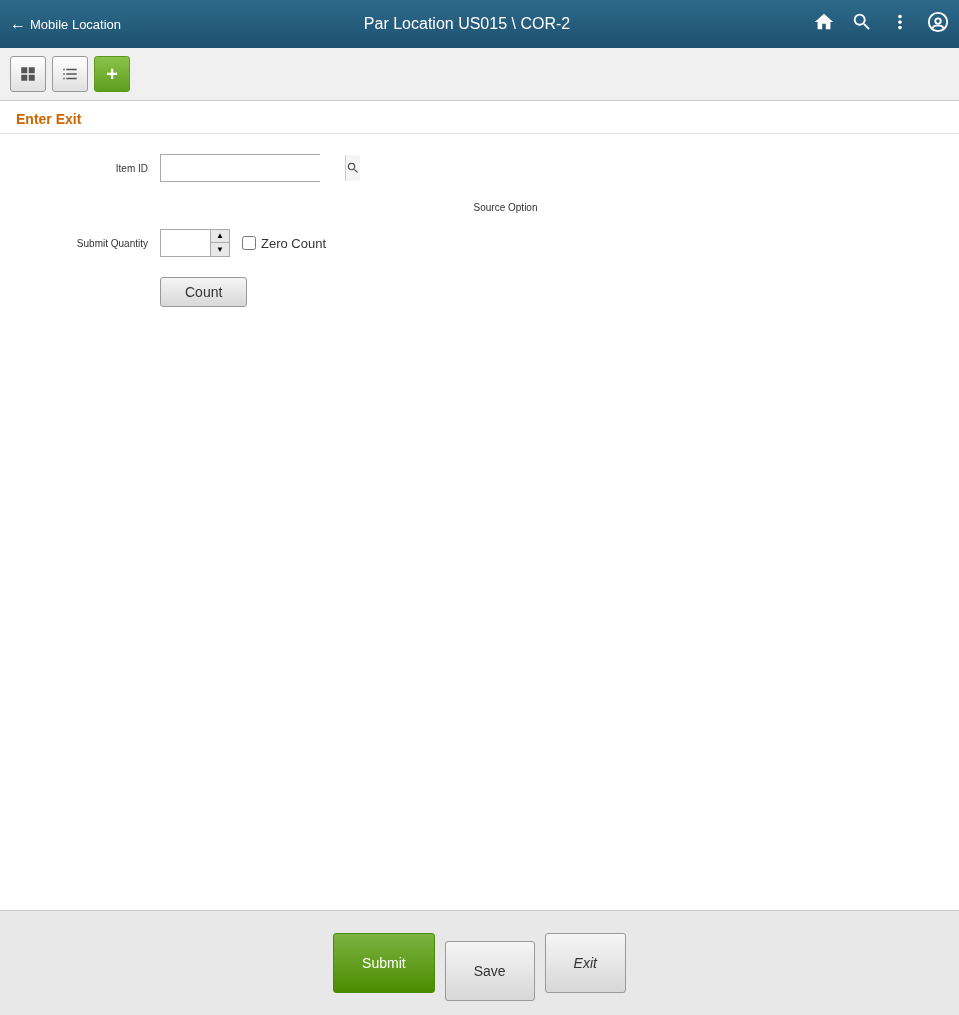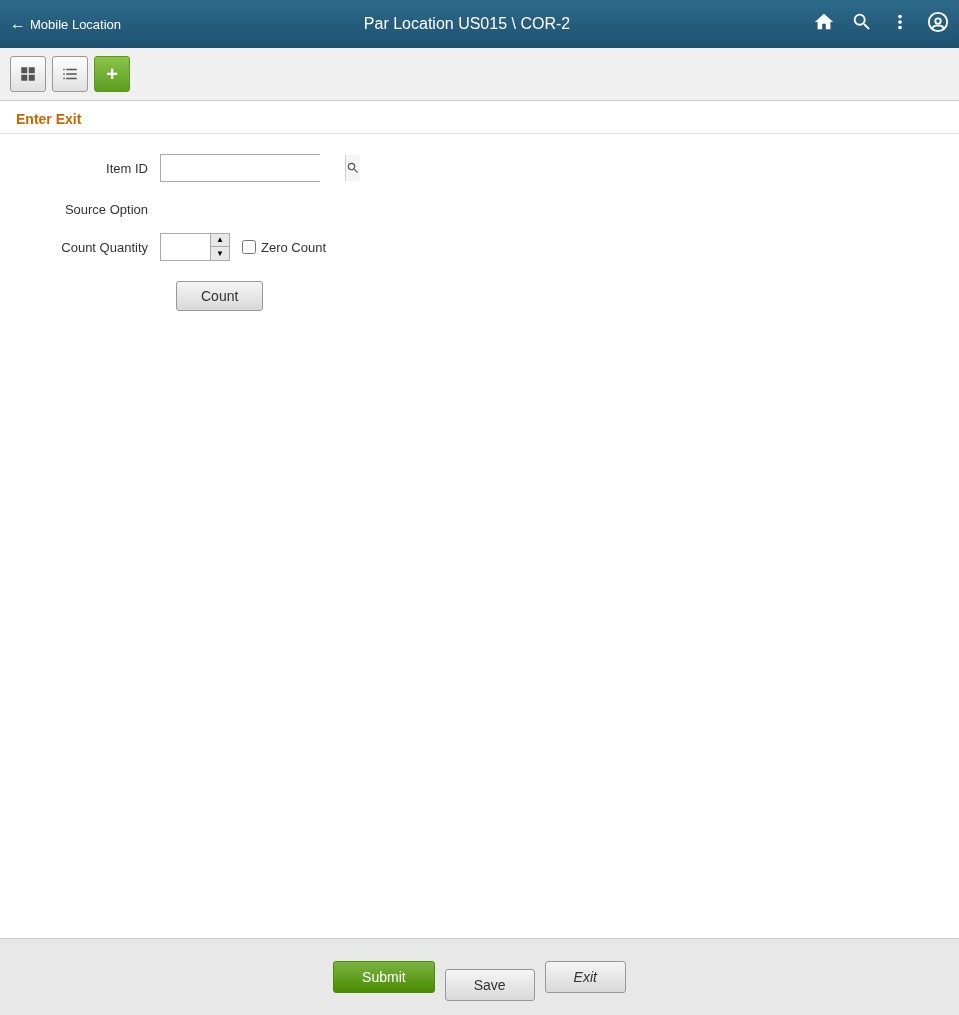--- a/index.html
+++ b/index.html
@@ -125,21 +125,21 @@
       display: flex;
       align-items: center;
       margin-bottom: 20px;
     }
 
     .form-label {
       text-align: right;
       width: 140px;
       padding-right: 12px;
       color: #333;
-      font-size: 13px;
+      font-size: 10px;
       flex-shrink: 0;
     }
 
     .form-control-area {
       display: flex;
       align-items: center;
       gap: 12px;
     }
 
     .input-with-search {
@@ -229,41 +229,41 @@
     }
 
     .count-btn {
       background: linear-gradient(180deg, #f5f5f5 0%, #d8d8d8 100%);
       border: 1px solid #999;
       padding: 6px 24px;
       font-size: 14px;
       cursor: pointer;
       border-radius: 3px;
       color: #333;
-      margin-left: 16px;
     }
 
     .source-option-row {
       margin-bottom: 16px;
+      justify-content: center;
     }
 
     
     .footer {
       background: #e8e8e8;
       border-top: 1px solid #ccc;
       padding: 14px 20px;
       display: flex;
       align-items: center;
       justify-content: center;
       gap: 10px;
       flex-shrink: 0;
     }
 
     .footer-btn {
-      padding: 7px 28px;
+      padding: 21px 28px;
       font-size: 14px;
       border: 1px solid #999;
       border-radius: 3px;
       cursor: pointer;
     }
 
     .footer-btn.submit {
       background: linear-gradient(180deg, #7cb342 0%, #4a8c00 100%);
       color: #fff;
       border-color: #4a8c00;
@@ -351,21 +351,21 @@
       </div>
     </div>
 
     <div class="form-row source-option-row">
       <div class="form-label">Source Option</div>
       <div class="form-control-area">
       </div>
     </div>
 
     <div class="form-row">
-      <div class="form-label">Count Quantity</div>
+      <div class="form-label">Submit Quantity</div>
       <div class="form-control-area">
         <div class="spinner-input">
           <input type="text" value="" style="">
           <div class="spinner-btns">
             <button>▲</button>
             <button>▼</button>
           </div>
         </div>
         <label class="checkbox-label">
           <input type="checkbox" style="">

